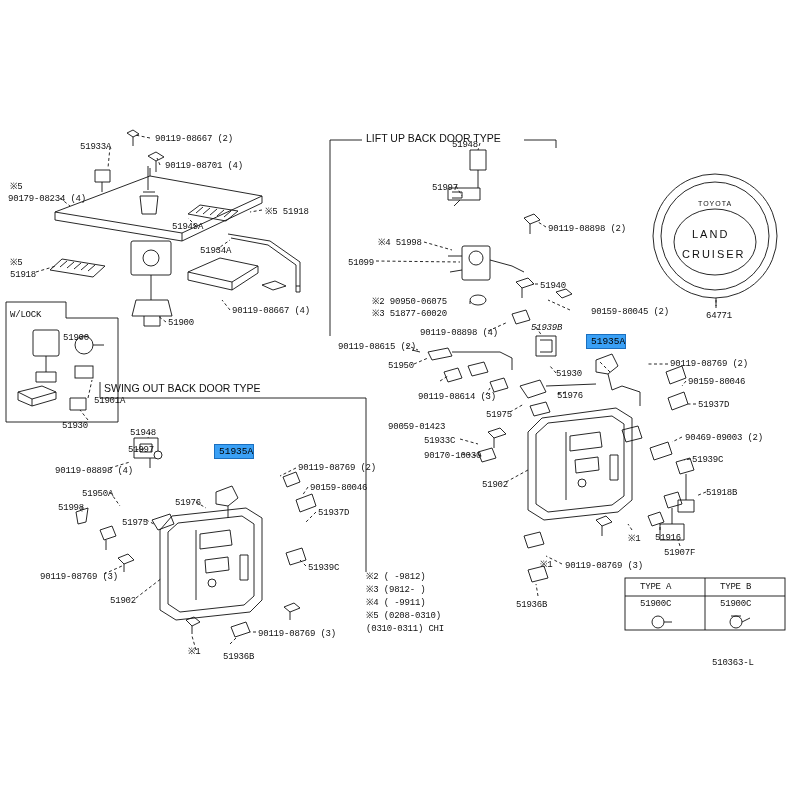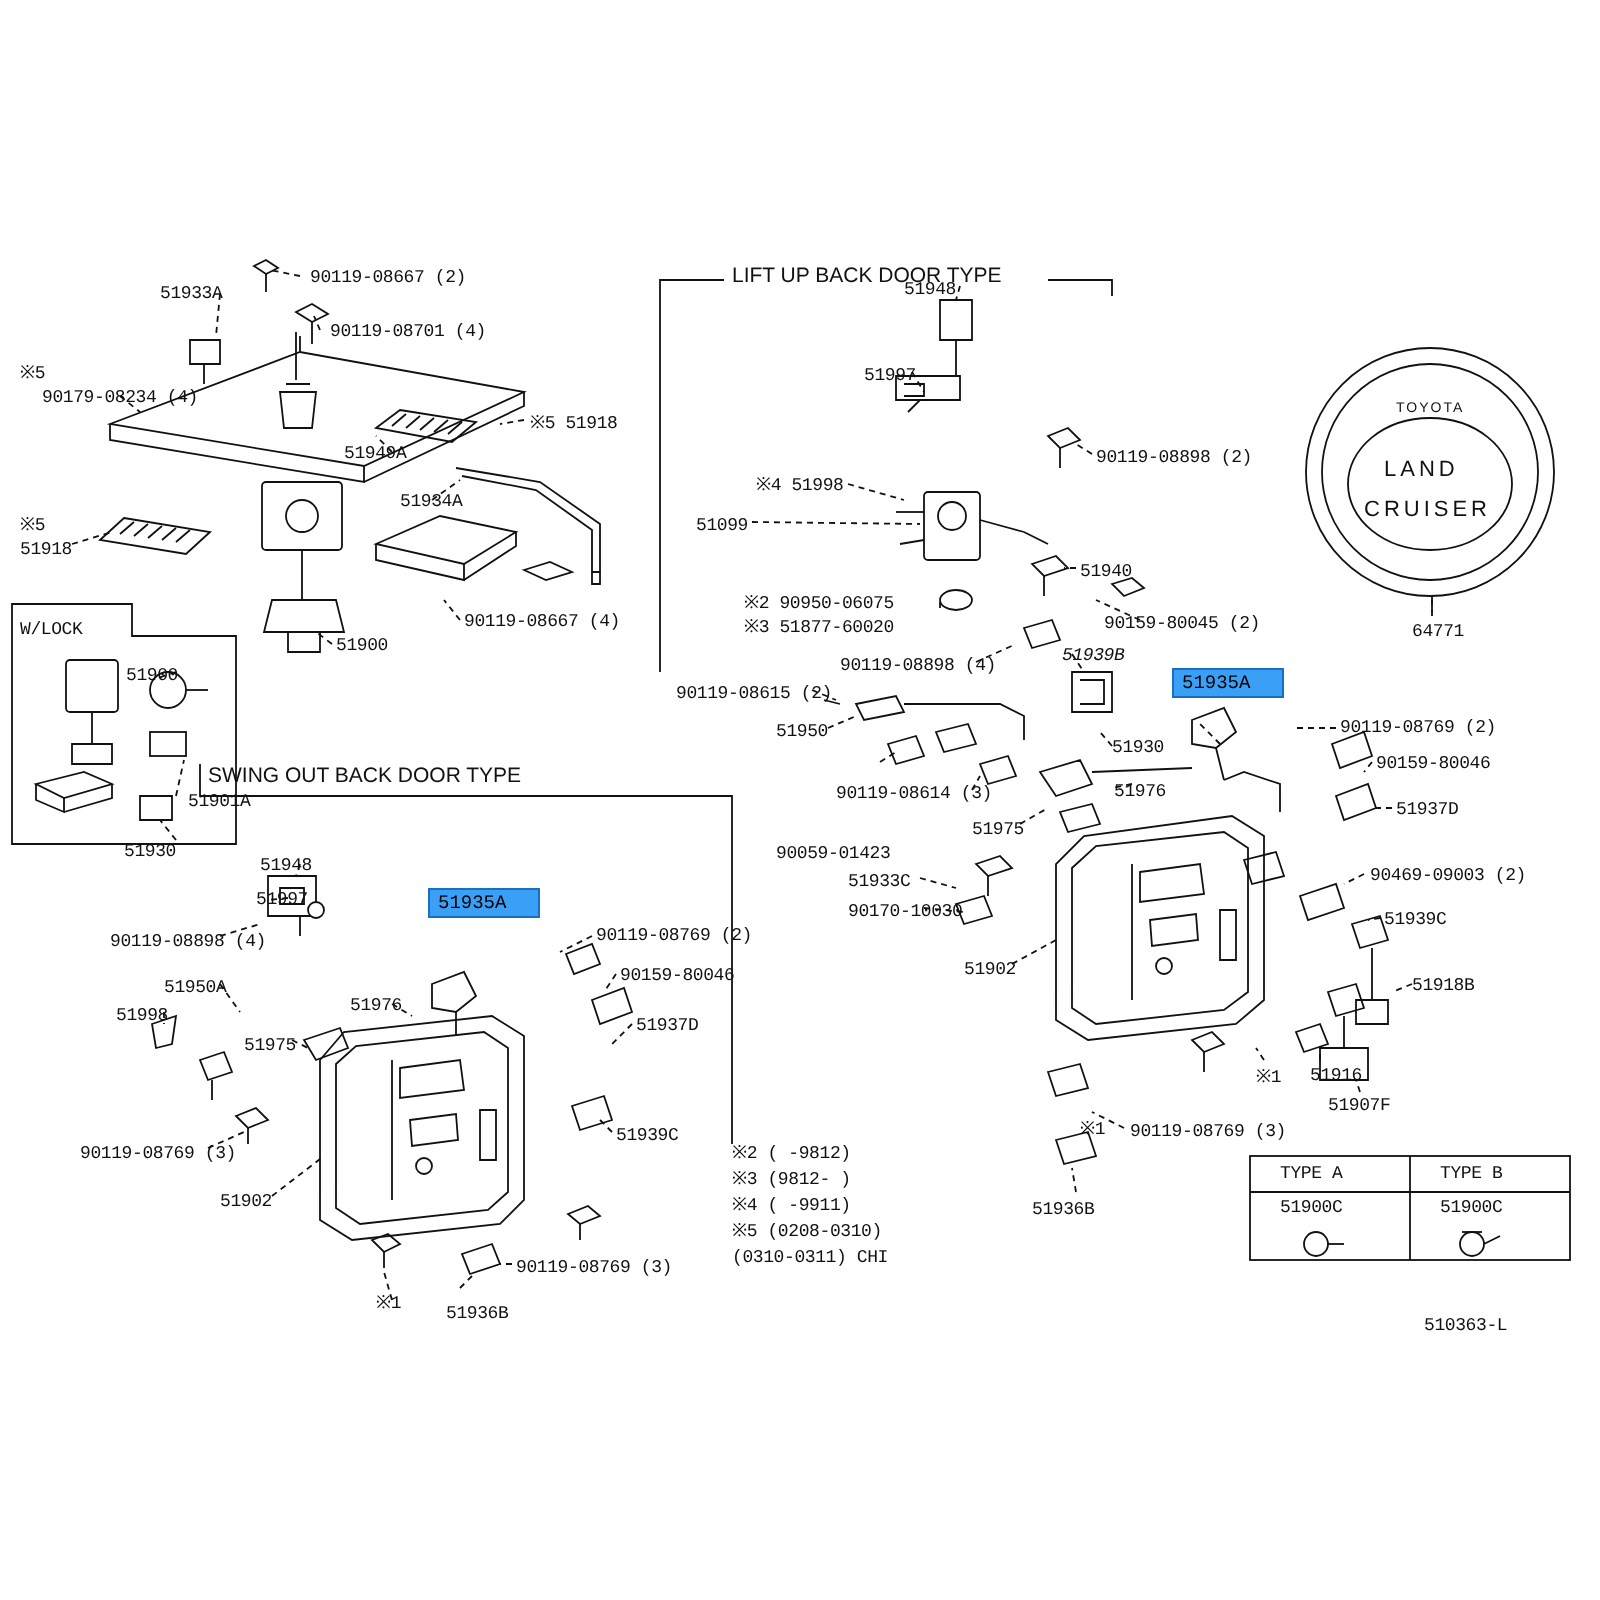--- a/index.html
+++ b/index.html
@@ -31,21 +31,21 @@
   }
   .lbl.big {
     font-size: 10.5px;
   }
   .hl {
     position: absolute;
     background: #3aa0f5;
     color: #000000;
     font-family: "Liberation Mono", monospace;
     font-size: 9.5px;
-    padding: 1px 16px 1px 4px;
+    padding: 1px 0 1px 4px;
     border: 1px solid #1a6fbf;
     white-space: nowrap;
     line-height: 11px;
   }
   svg.overlay {
     position: absolute;
     left: 0;
     top: 0;
     width: 800px;
     height: 800px;
@@ -369,21 +369,21 @@
   <div class="lbl mono" style="left:366px; top:611px;">※5 (0208-0310)</div>
   <div class="lbl mono" style="left:366px; top:624px;">    (0310-0311)  CHI</div>
 
   <div class="lbl mono" style="left:712px; top:658px;">510363-L</div>
 
   <div id="labels-layer">
       <div class="lbl mono" style="left: 155px; top: 134px;">90119-08667 (2)</div>
       <div class="lbl mono" style="left: 80px; top: 142px;">51933A</div>
       <div class="lbl mono" style="left: 165px; top: 161px;">90119-08701 (4)</div>
       <div class="lbl mono" style="left: 10px; top: 182px;">※5</div>
-      <div class="lbl mono" style="left: 8px; top: 194px; margin-left: 13px;">90179-08234 (4)</div>
+      <div class="lbl mono" style="left: 8px; top: 194px;">90179-08234 (4)</div>
       <div class="lbl mono" style="left: 265px; top: 207px;">※5 51918</div>
       <div class="lbl mono" style="left: 172px; top: 222px;">51949A</div>
       <div class="lbl mono" style="left: 200px; top: 246px;">51934A</div>
       <div class="lbl mono" style="left: 10px; top: 258px;">※5</div>
       <div class="lbl mono" style="left: 10px; top: 270px;">51918</div>
       <div class="lbl mono" style="left: 232px; top: 306px;">90119-08667 (4)</div>
       <div class="lbl mono" style="left: 10px; top: 310px;">W/LOCK</div>
       <div class="lbl mono" style="left: 63px; top: 333px;">51900</div>
       <div class="lbl mono" style="left: 168px; top: 318px;">51900</div>
       <div class="lbl mono" style="left: 62px; top: 396px; margin-left: 32px;">51901A</div>
@@ -403,21 +403,21 @@
       <div class="lbl mono" style="left: 110px; top: 596px;">51902</div>
       <div class="lbl mono" style="left: 258px; top: 629px;">90119-08769 (3)</div>
       <div class="lbl mono" style="left: 188px; top: 647px;">※1</div>
       <div class="lbl mono" style="left: 223px; top: 652px;">51936B</div>
       <div class="lbl mono" style="left: 452px; top: 140px;">51948</div>
       <div class="lbl mono" style="left: 432px; top: 183px;">51997</div>
       <div class="lbl mono" style="left: 548px; top: 224px;">90119-08898 (2)</div>
       <div class="lbl mono" style="left: 378px; top: 238px;">※4 51998</div>
       <div class="lbl mono" style="left: 348px; top: 258px;">51099</div>
       <div class="lbl mono" style="left: 540px; top: 281px;">51940</div>
-      <div class="lbl mono" style="left: 552px; top: 307px;">90159-80045 (2)</div>
+      <div class="lbl mono" style="left: 591px; top: 307px;">90159-80045 (2)</div>
       <div class="lbl mono" style="left: 372px; top: 297px;">※2 90950-06075</div>
       <div class="lbl mono" style="left: 372px; top: 309px;">※3 51877-60020</div>
       <div class="lbl mono" style="left: 420px; top: 328px;">90119-08898 (4)</div>
       <div class="lbl mono" style="left: 531px; top: 323px; font-style: italic;">51939B</div>
       <div class="lbl mono" style="left: 338px; top: 342px;">90119-08615 (2)</div>
       <div class="lbl mono" style="left: 388px; top: 361px;">51950</div>
       <div class="lbl mono" style="left: 556px; top: 369px;">51930</div>
       <div class="lbl mono" style="left: 670px; top: 359px;">90119-08769 (2)</div>
       <div class="lbl mono" style="left: 688px; top: 377px;">90159-80046</div>
       <div class="lbl mono" style="left: 388px; top: 378px; margin-top: 44px;">90059-01423</div>

